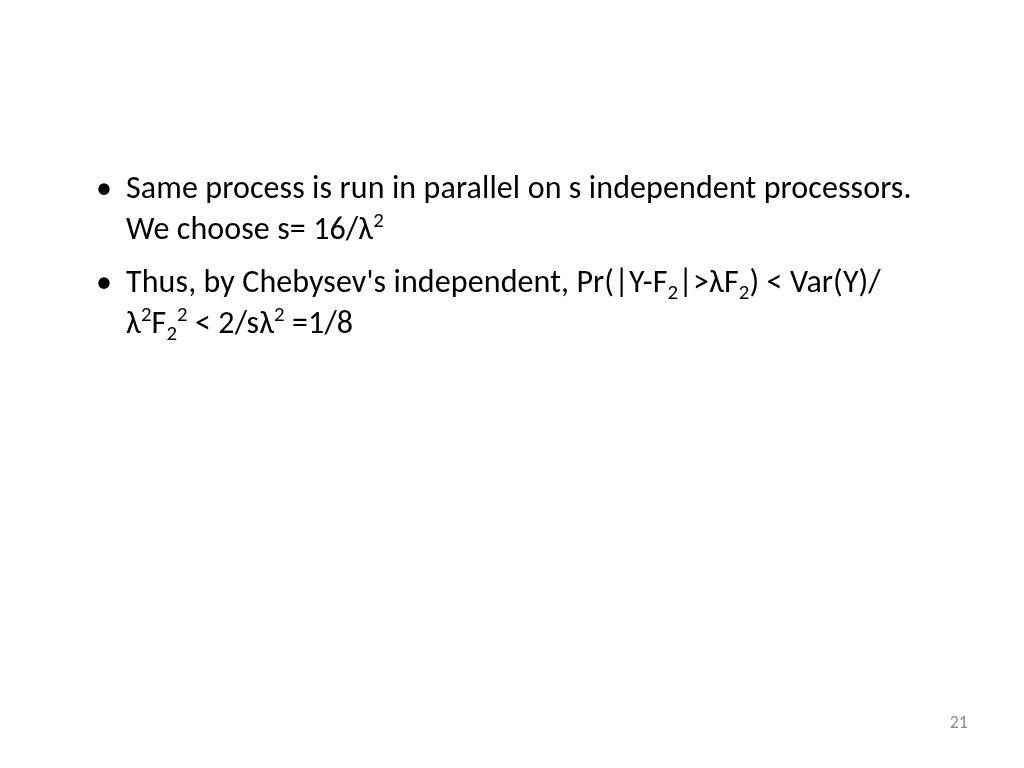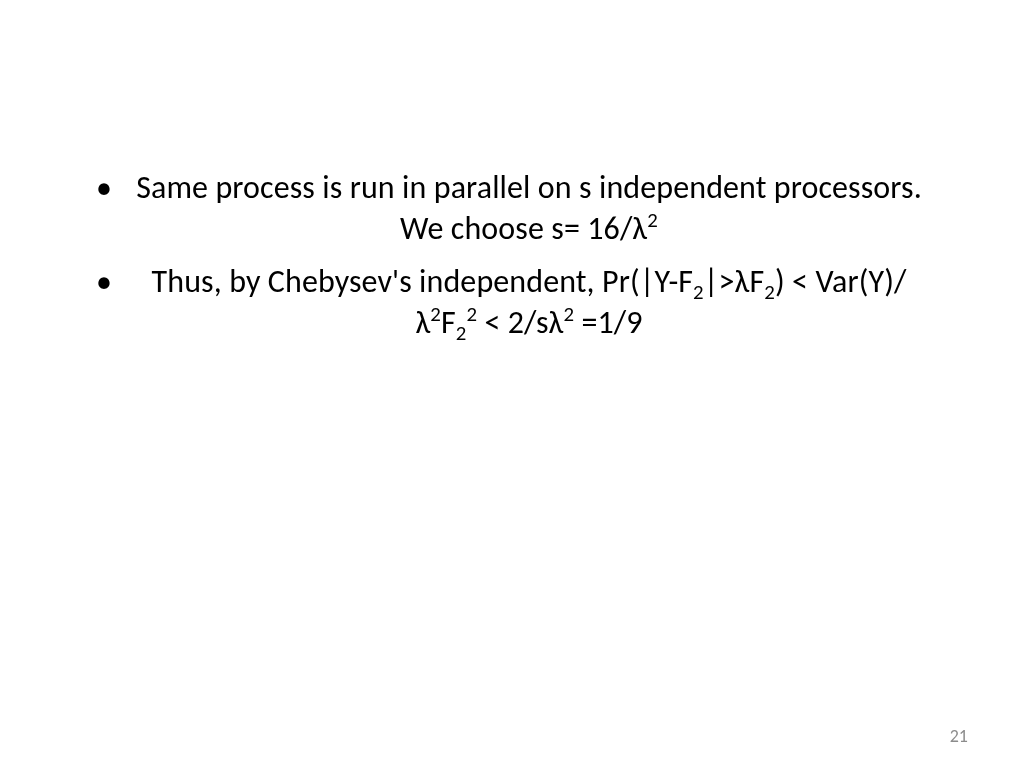--- a/index.html
+++ b/index.html
@@ -25,21 +25,20 @@
       margin: 0;
       padding: 0;
     }
     ul.bullets > li {
       position: relative;
       padding-left: 34px;
       font-size: 32px;
       line-height: 1.28;
       margin-bottom: 12px;
       letter-spacing: 0.1px;
-      text-align: center;
     }
     ul.bullets > li::before {
       content: "•";
       position: absolute;
       left: 4px;
       top: 0;
       font-size: 32px;
       line-height: 1.28;
     }
     .sub {
@@ -48,35 +47,35 @@
       line-height: 0;
     }
     .sup {
       vertical-align: super;
       font-size: 0.65em;
       line-height: 0;
     }
     .page-number {
       position: absolute;
       right: 56px;
-      bottom: 21px;
+      bottom: 35px;
       font-size: 18px;
       color: #8c8c8c;
     }
   </style>
 </head>
 <body>
 
 <div class="slide">
   <ul class="bullets">
 
     <li>
       <span>Same process is run in parallel on s independent processors. We choose s= 16/λ</span><span class="sup">2</span>
     </li>
 
     <li>
-      <span>Thus, by Chebysev's independent, Pr(|Y-F</span><span class="sub">2</span><span>|&gt;λF</span><span class="sub">2</span><span>) &lt; Var(Y)/λ</span><span class="sup">2</span><span>F</span><span class="sub">2</span><span class="sup">2</span><span> &lt; 2/sλ</span><span class="sup">2</span><span> =1/9</span>
+      <span>Thus, by Chebysev's independent, Pr(|Y-F</span><span class="sub">2</span><span>|&gt;λF</span><span class="sub">2</span><span>) &lt; Var(Y)/λ</span><span class="sup">2</span><span>F</span><span class="sub">2</span><span class="sup">2</span><span> &lt; 2/sλ</span><span class="sup">2</span><span> =1/8</span>
     </li>
 
   </ul>
 
   <div class="page-number">21</div>
 </div>
 
 </body></html>

